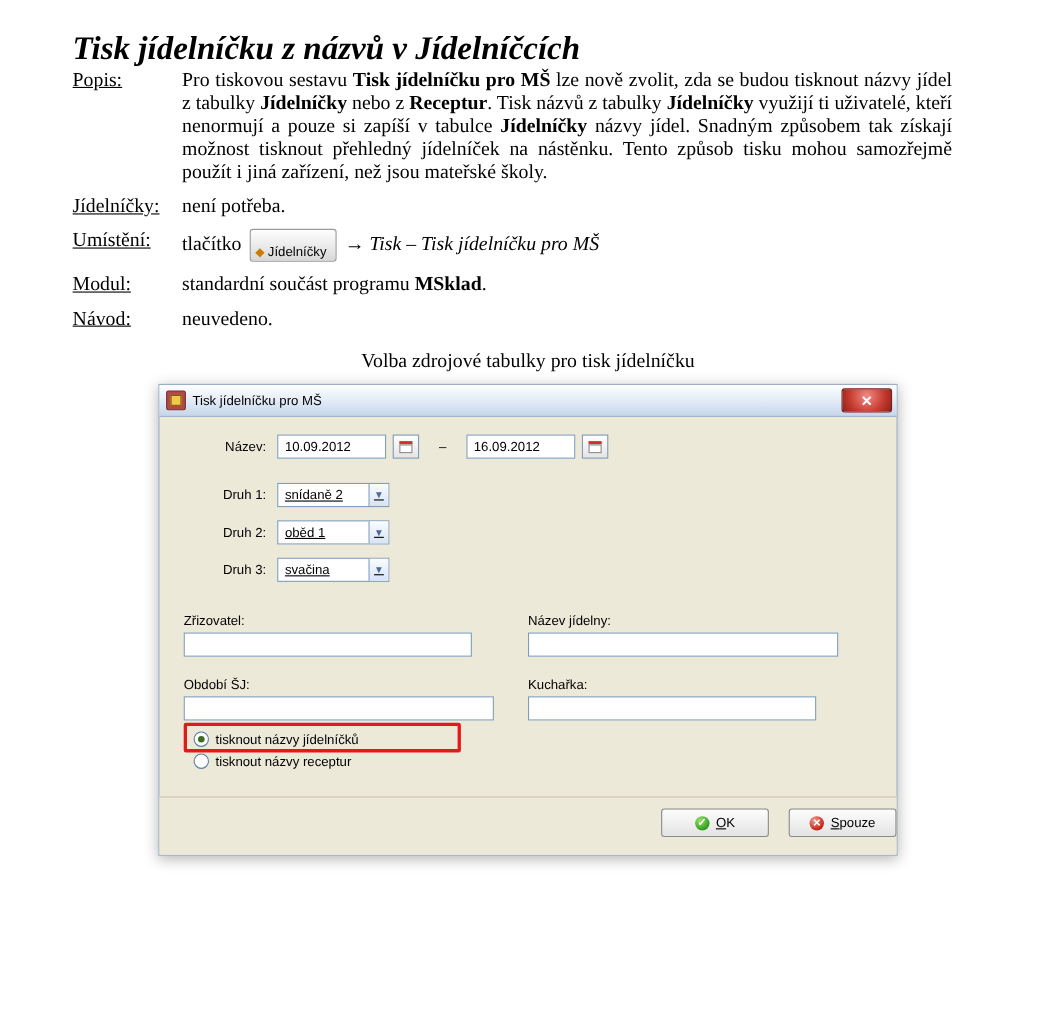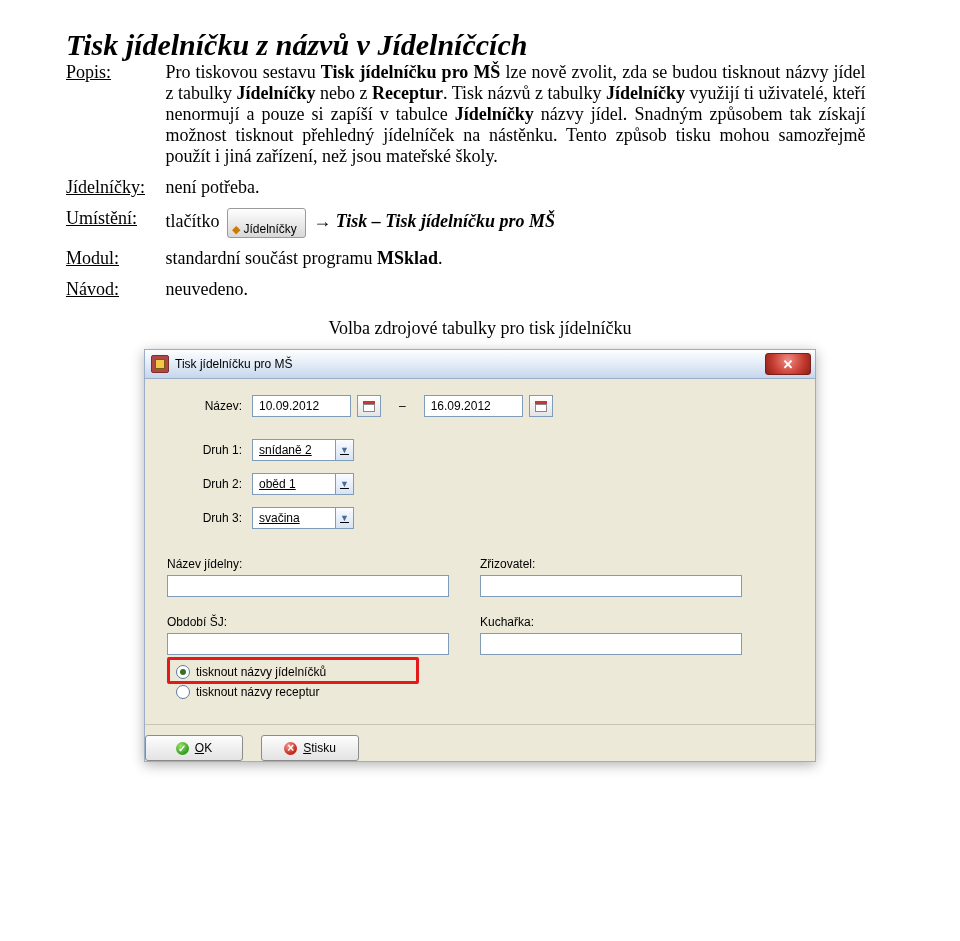--- a/index.html
+++ b/index.html
@@ -102,21 +102,21 @@
   }
   .radio-line{display:flex;align-items:center;height:17px;font-size:12px}
   .radio-line.under{margin-top:-1px}
   .radio{
     width:12px;height:12px;border:1px solid #5a7da3;border-radius:50%;
     margin-right:6px;background:#fff;display:inline-flex;align-items:center;justify-content:center;
   }
   .radio.checked:after{content:"";width:6px;height:6px;background:#3b6d22;border-radius:50%}
   .dlg-foot{
     border-top:1px solid #c9c3b3;background:#ece9d8;
-    display:flex;justify-content:flex-start;gap:18px;padding:10px 0 0;
+    display:flex;justify-content:flex-end;gap:18px;padding:10px 0 16px;
   }
   .btn{
     width:96px;height:24px;border:1px solid #8b8b8b;border-radius:3px;
     background:linear-gradient(#fdfdfd,#e3e3e3);
     display:flex;align-items:center;justify-content:center;gap:6px;font-size:12px;
   }
   .btn .u{text-decoration:underline}
   .btn .ok{width:13px;height:13px;border-radius:50%;background:radial-gradient(circle at 35% 30%,#9be06a,#2f9e1f 70%)}
   .btn .ok:before{content:"✓";color:#fff;font-size:10px;font-weight:bold;display:block;text-align:center;line-height:13px}
   .btn .no{width:13px;height:13px;border-radius:50%;background:radial-gradient(circle at 35% 30%,#f59a8f,#c32115 70%)}
@@ -137,21 +137,21 @@
 <div class="row">
   <span class="label">Jídelníčky:</span>
   <span>není potřeba.</span>
 </div>
 
 <div class="row">
   <span class="label">Umístění:</span>
   <span>
     <span>tlačítko</span>
     <span class="navbtn"><span class="dot">◆</span><span>Jídelníčky</span></span>
-    <span class="arrow"><span style="font-weight:bold"> → Tisk – Tisk jídelníčku pro MŠ</span></span>
+    <span class="arrow"><span style="font-weight:normal"> → Tisk – Tisk jídelníčku pro MŠ</span></span>
   </span>
 </div>
 
 <div class="row">
   <span class="label">Modul:</span>
   <span>
     <span>standardní součást programu </span><b>MSklad</b><span>.</span>
   </span>
 </div>
 
@@ -198,26 +198,26 @@
     </div>
     <div class="frow">
       <span class="flabel">Druh 3:</span>
       <span class="drop">
           <span class="dv">svačina</span>
           <span class="ar">▼</span>
         </span>
     </div>
     <div class="spacer"></div>
     <div class="cols">
+      <div class="col col2">
+        <span class="flabel">Zřizovatel:</span>
+        <div class="text-input"></div>
+      </div>
       <div class="col">
         <span class="flabel">Název jídelny:</span>
-        <div class="text-input"></div>
-      </div>
-      <div class="col col2">
-        <span class="flabel">Zřizovatel:</span>
         <div class="text-input"></div>
       </div>
     </div>
     <div class="cols" style="margin-top:18px">
       <div class="col">
         <span class="flabel">Období ŠJ:</span>
         <div class="text-input"></div>
       </div>
       <div class="col col2">
         <span class="flabel">Kuchařka:</span>
@@ -237,16 +237,16 @@
     </div>
     <div style="height:18px"></div>
   </div>
   <div class="dlg-foot">
     <div class="btn">
       <span class="ok"></span>
       <span><span class="u">O</span><span>K</span></span>
     </div>
     <div class="btn">
       <span class="no"></span>
-      <span><span class="u">S</span><span>tisku</span></span>
+      <span><span class="u">S</span><span>pouze</span></span>
     </div>
   </div>
 </div>
 
 </body></html>

